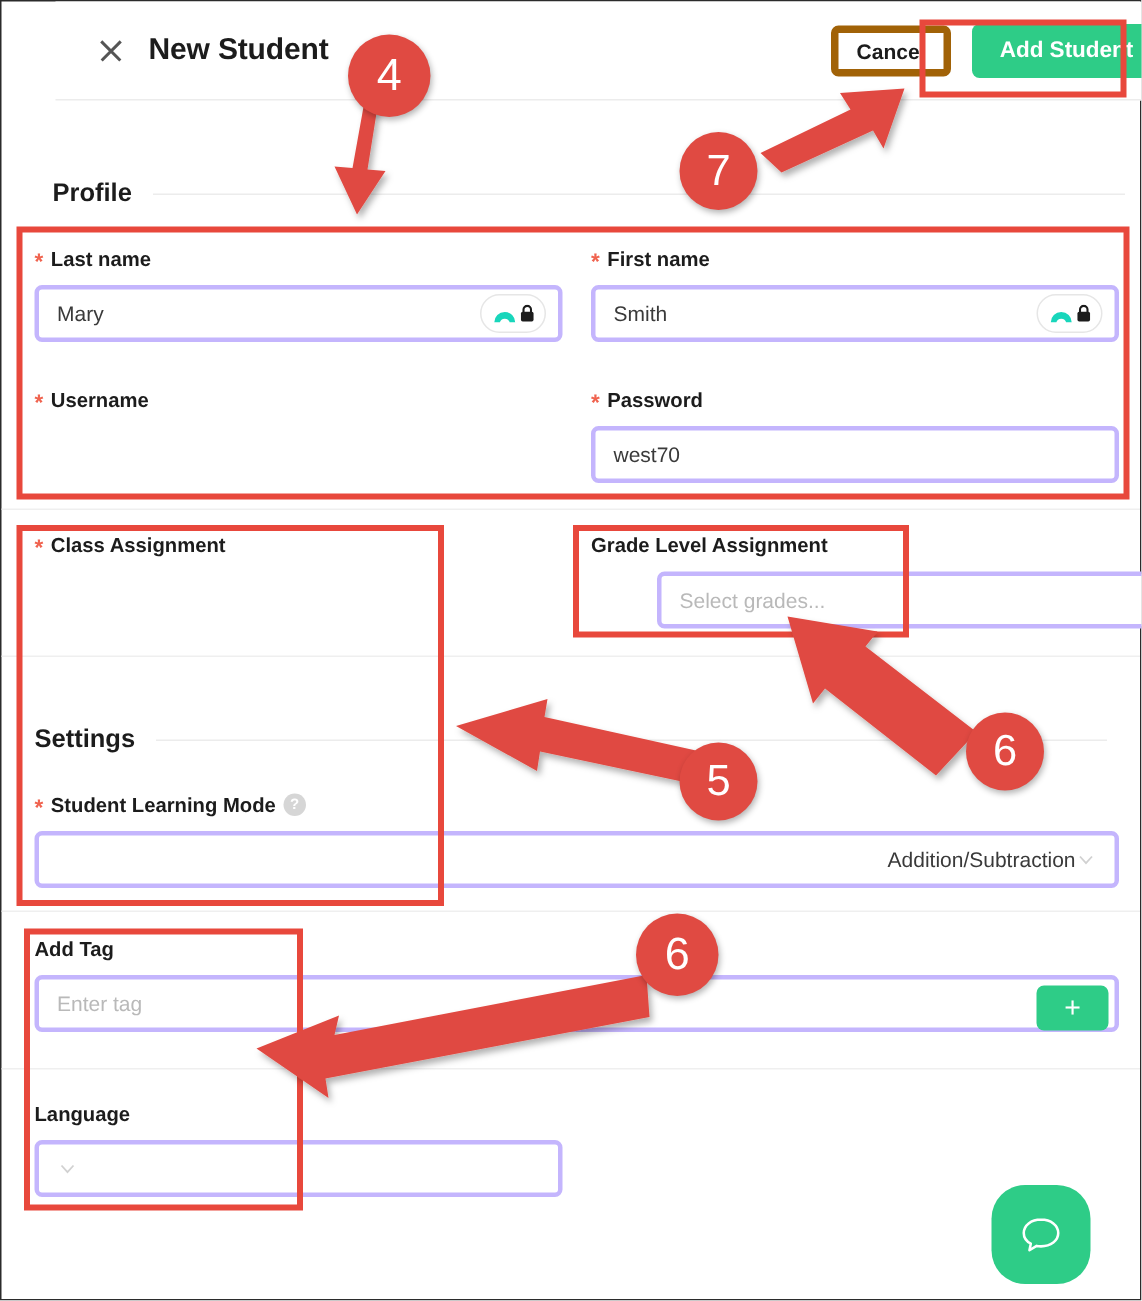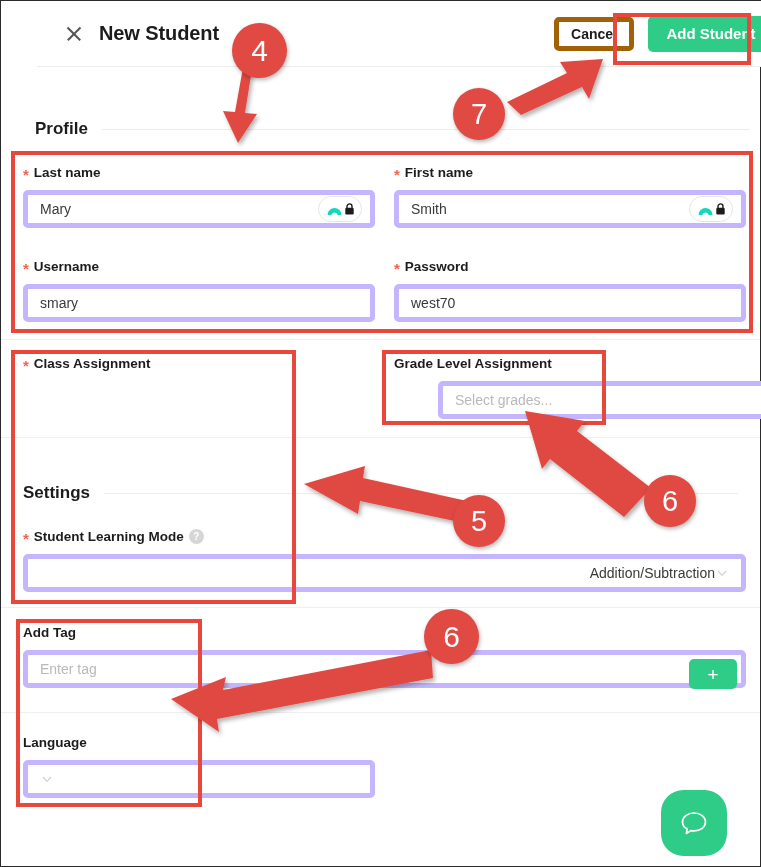--- a/index.html
+++ b/index.html
@@ -82,21 +82,21 @@
   .req { color: #f0634f; font-size: 15px; line-height: 1; position: relative; top: 2px; }
   .help-icon {
     display: inline-flex; align-items: center; justify-content: center;
     width: 15px; height: 15px; border-radius: 50%;
     background: #d6d6d6; color: #fff;
     font-size: 10px; font-weight: bold; cursor: pointer;
   }
 
   .input {
     width: 100%; height: 38px;
-    border: 5px solid #c4b5fd; border-radius: 5px;
+    border: 3px solid #c4b5fd; border-radius: 5px;
     background: #fff;
     display: flex; align-items: center;
     padding: 0 12px;
     font-size: 14px; color: #3a3a3a;
     position: relative;
   }
   .input .val { flex: 1; }
   .input .ph { flex: 1; color: #b9b9b9; }
 
   
@@ -208,23 +208,20 @@
           </svg>
         </span>
       </div>
     </div>
 
     <div class="row col-l" style="top:192px;">
       <div class="field-label">
         <span class="req">*</span>
         <span>Username</span>
       </div>
-      <div class="input" style="margin-top:10px;">
-        <span class="val">smary</span>
-      </div>
     </div>
 
     <div class="row col-r" style="top:192px;">
       <div class="field-label">
         <span class="req">*</span>
         <span>Password</span>
       </div>
       <div class="input" style="margin-top:10px;">
         <span class="val">west70</span>
       </div>

